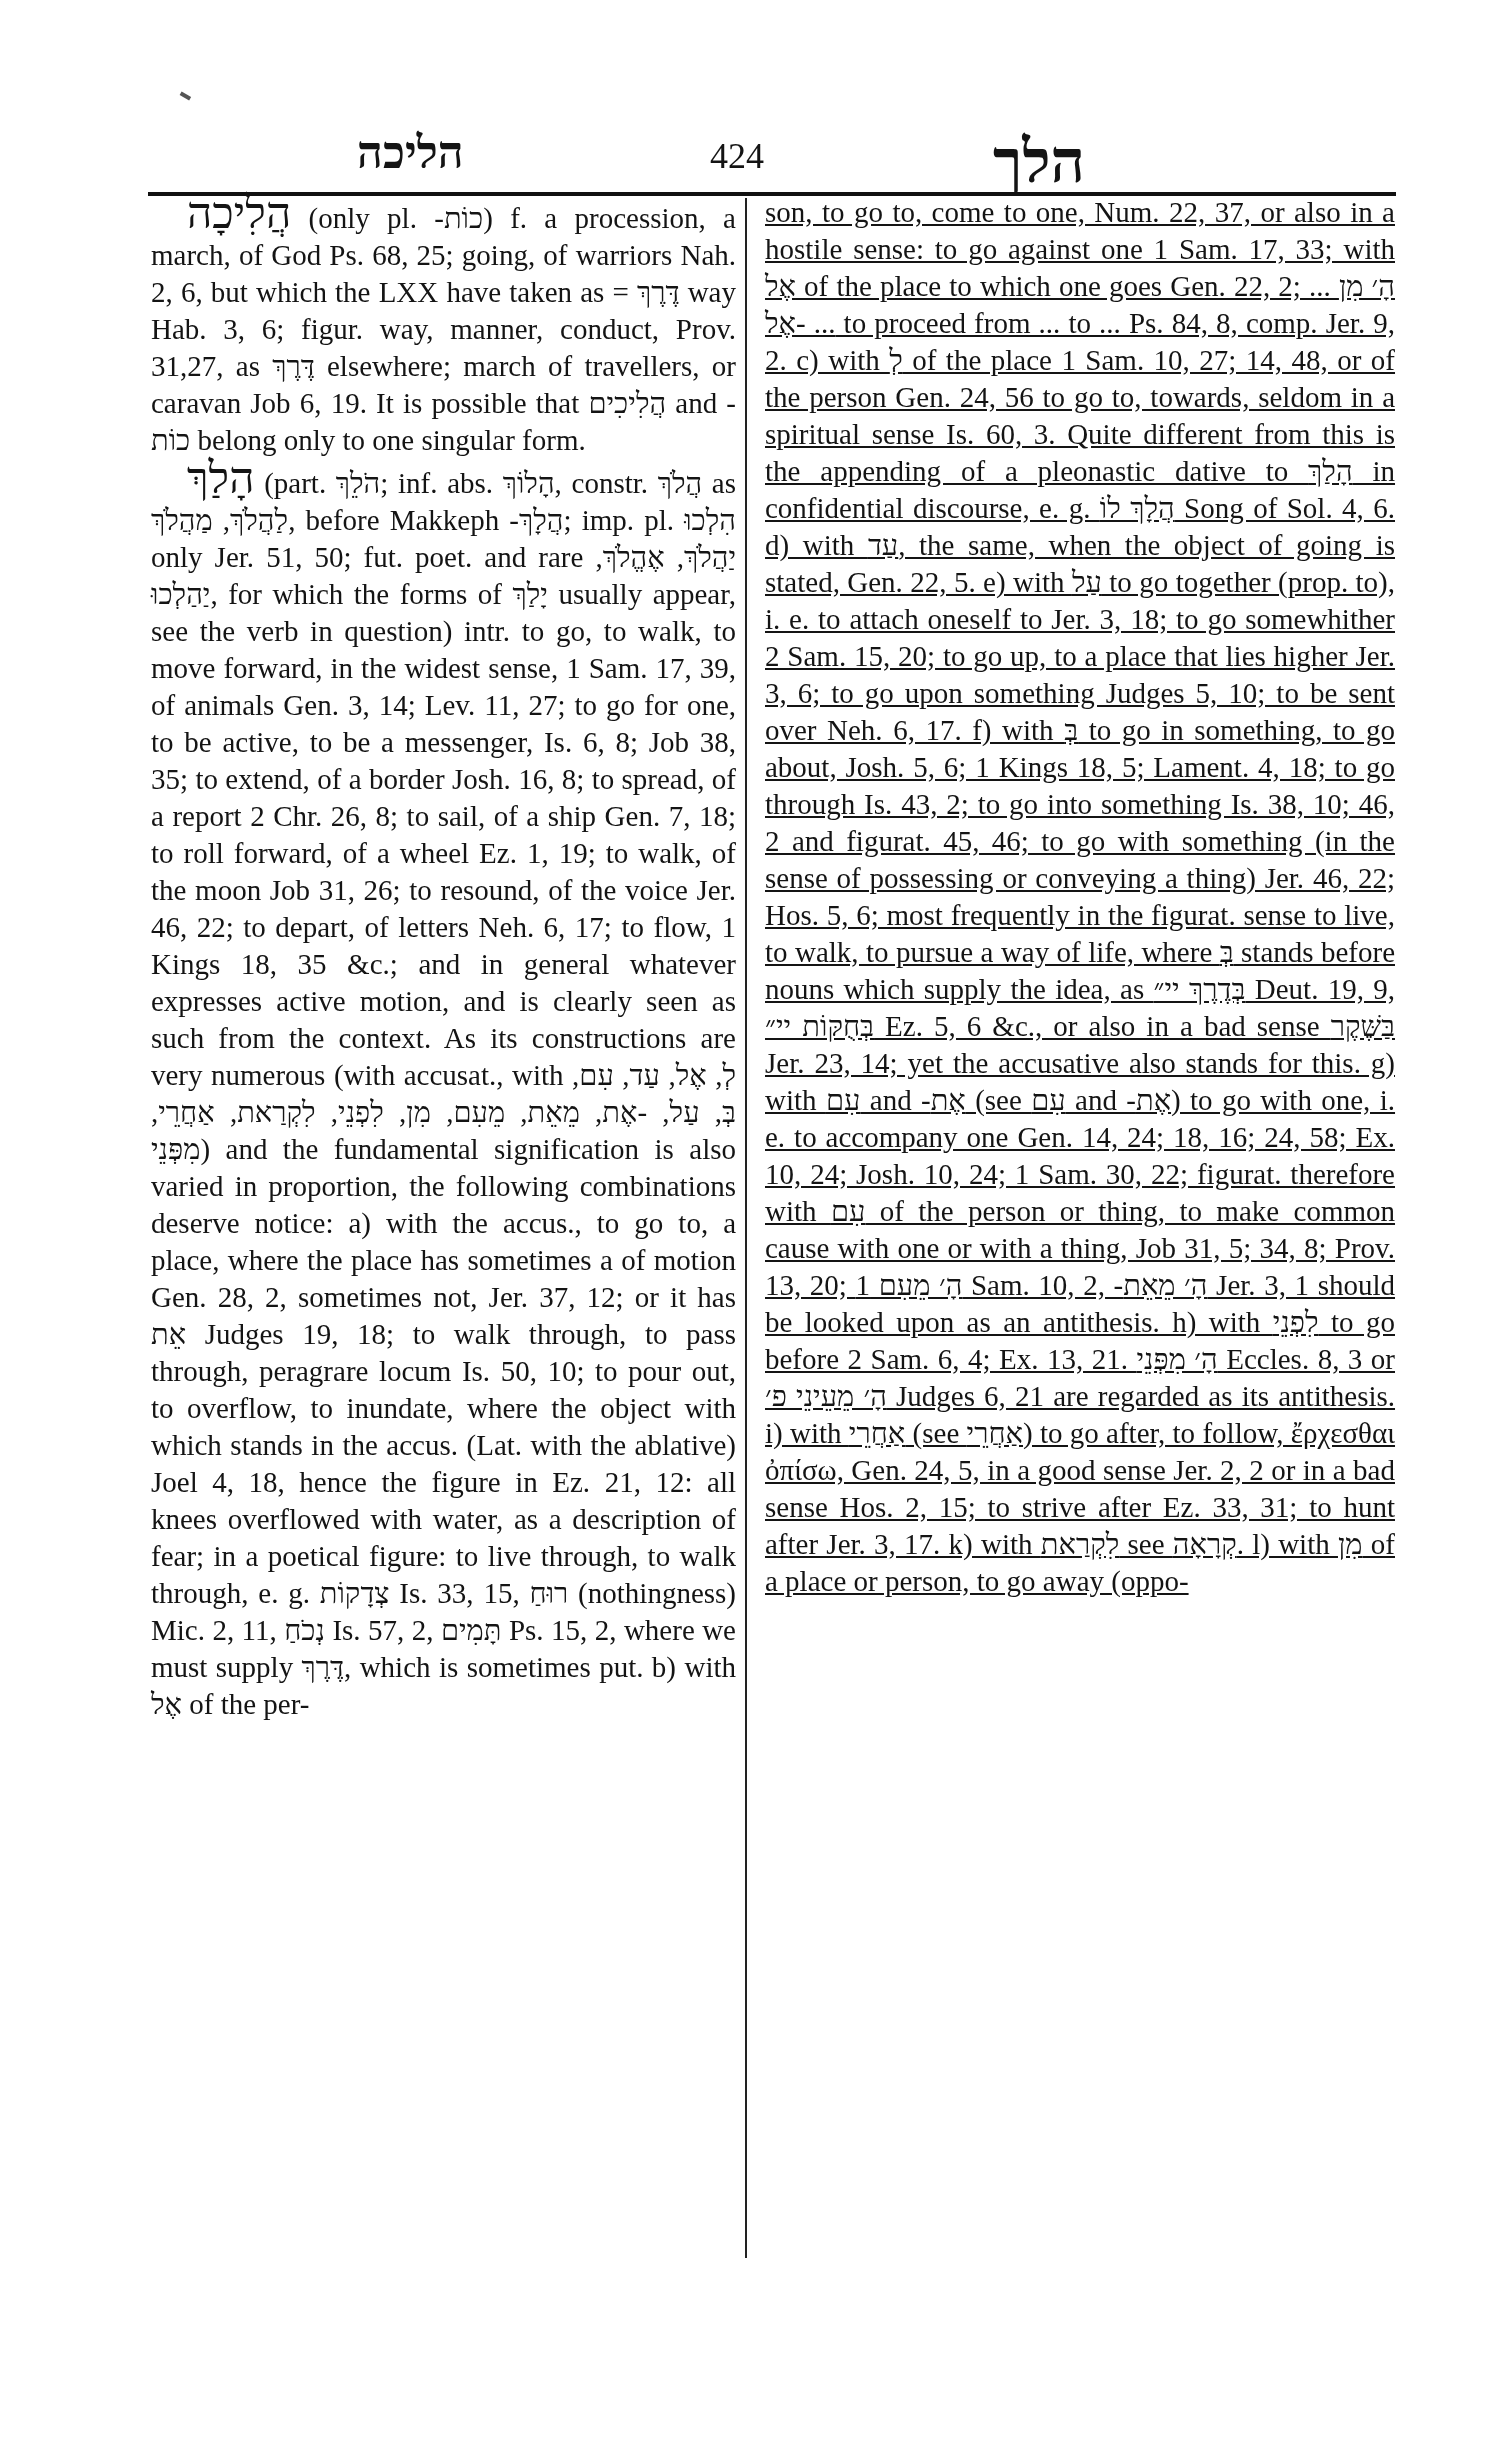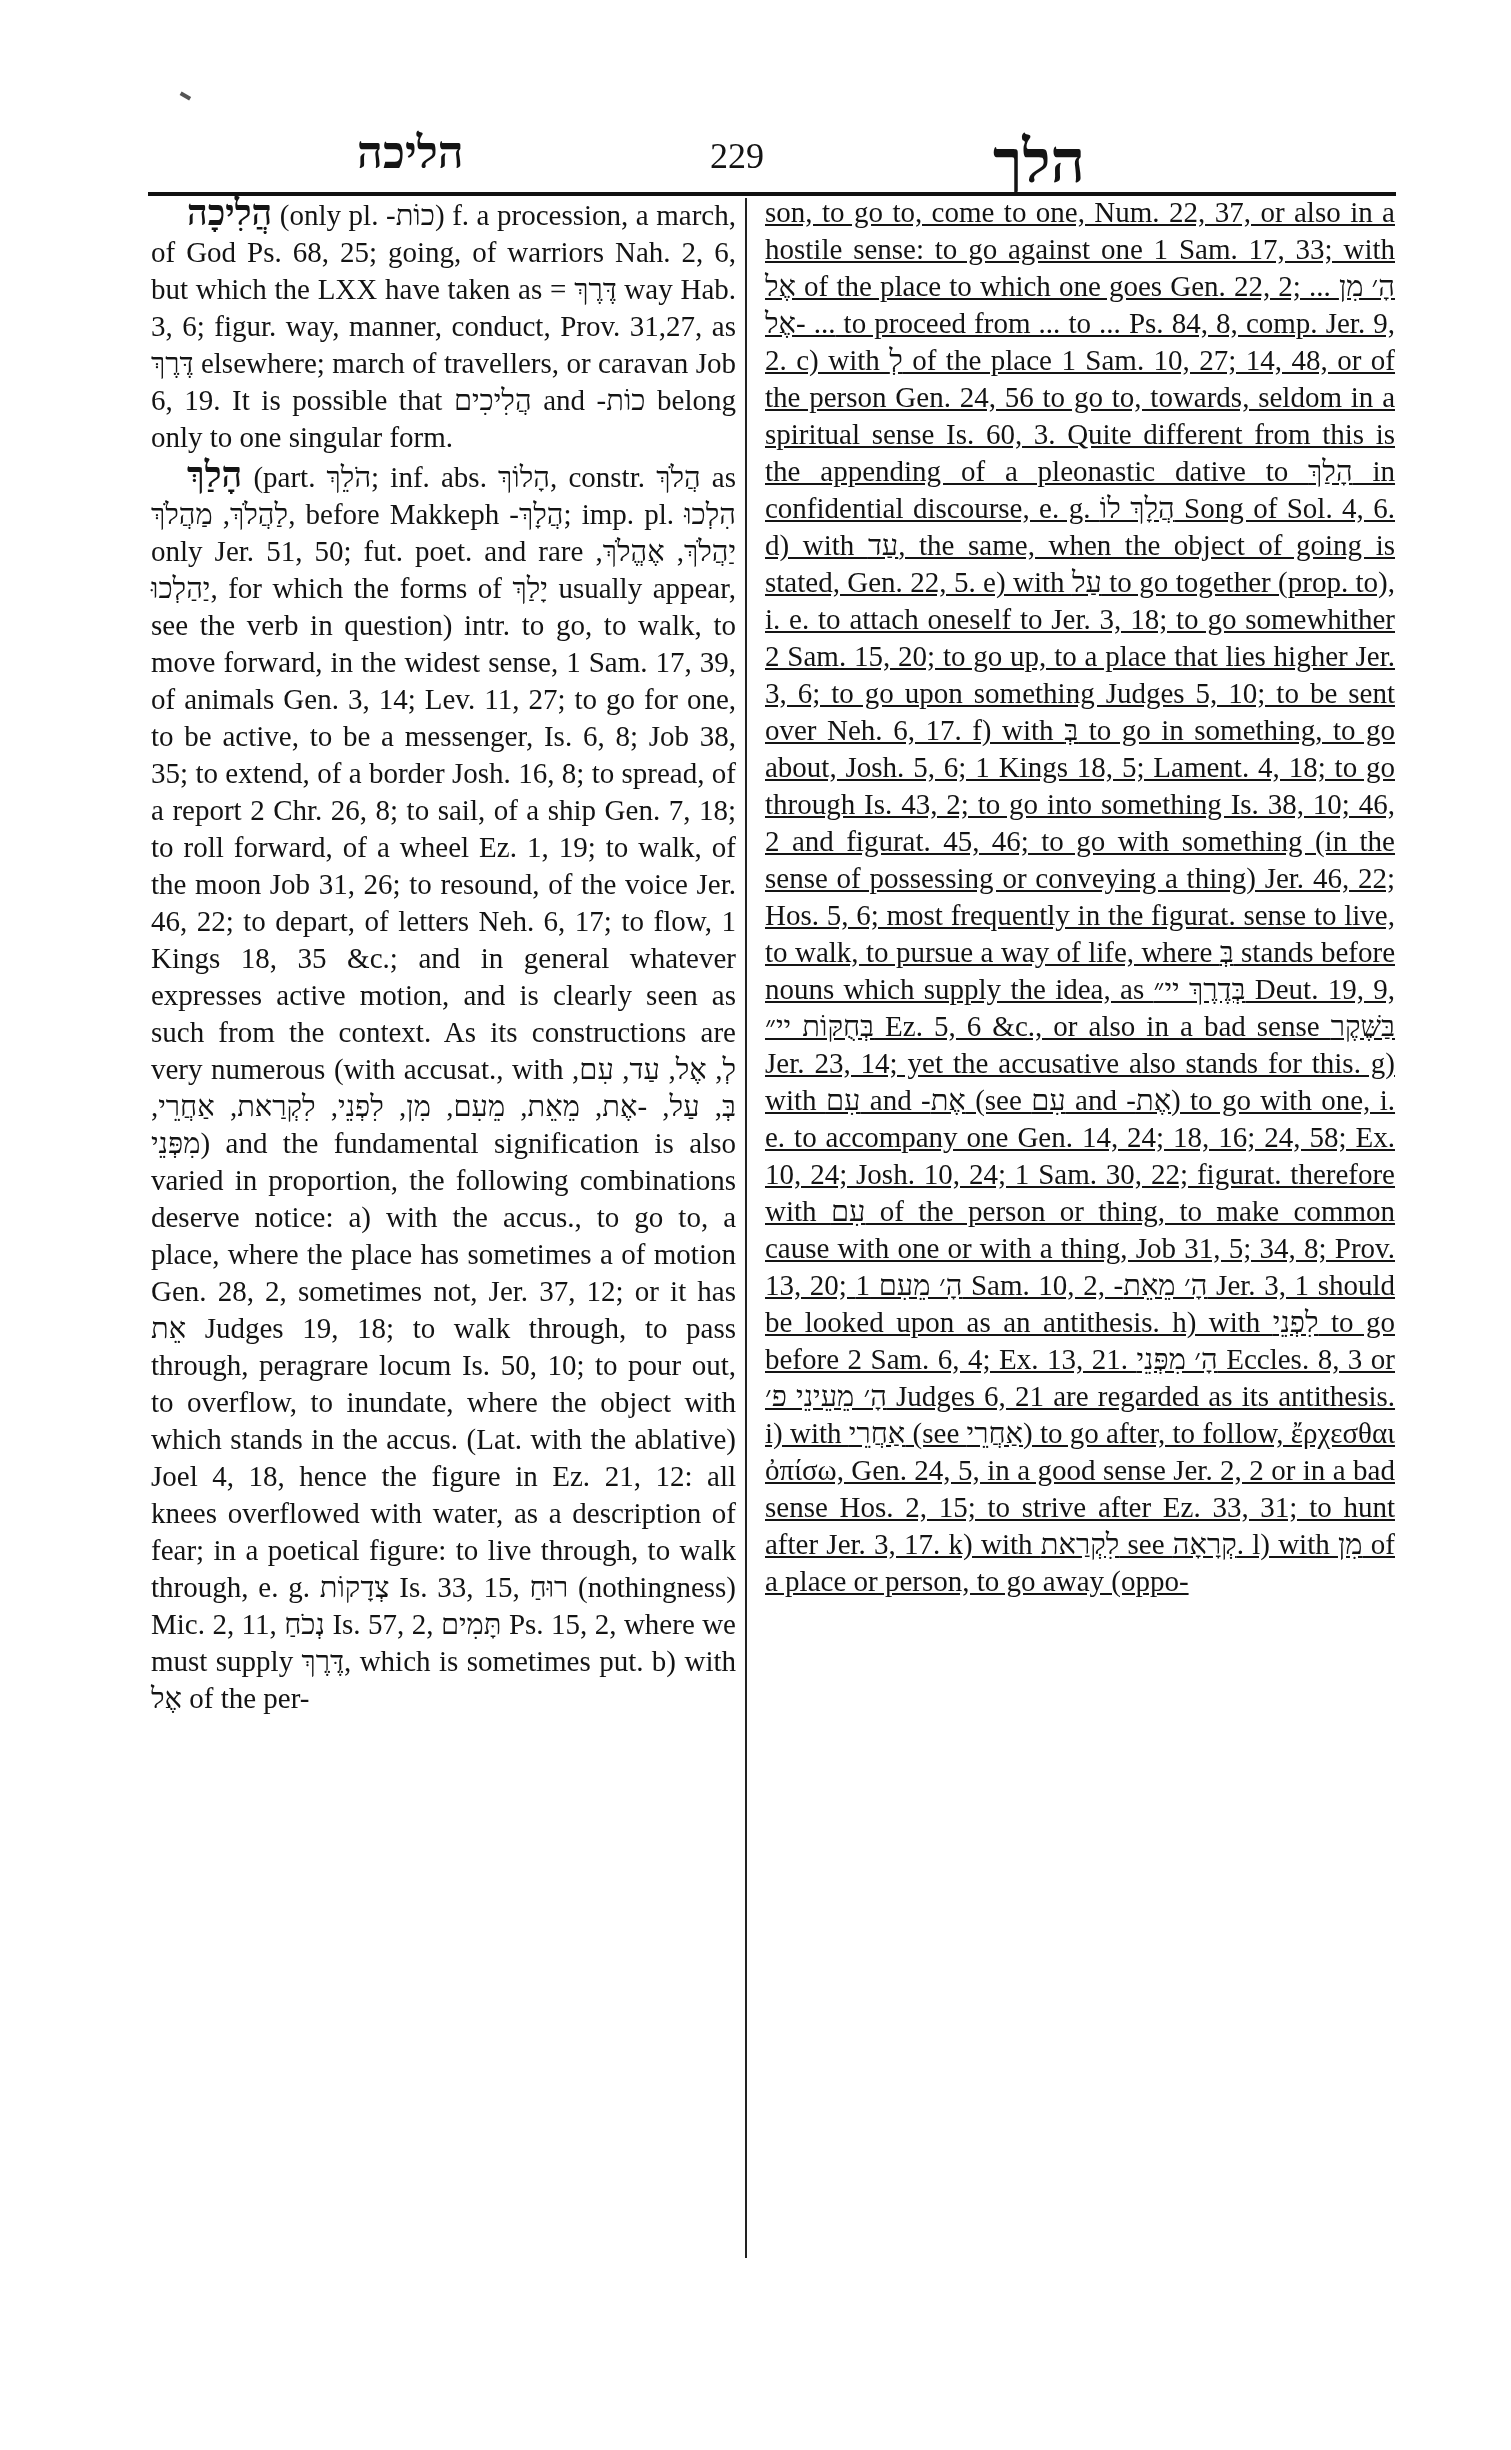--- a/index.html
+++ b/index.html
@@ -12,31 +12,31 @@
   .rh-num { position:absolute; left:562px; top:9px; font-size:36px; font-family:"Liberation Serif",serif; }
   .rh-right { position:absolute; left:845px; top:0; font-size:60px; font-weight:bold; direction:rtl; font-family:"DejaVu Serif",serif; }
   .rule { position:absolute; left:148px; top:192px; width:1248px; height:3.6px; background:#111; }
   .divider { position:absolute; left:745px; top:198px; width:1.8px; height:2060px; background:#222; }
   .col { position:absolute; top:194px; font-family:"Liberation Serif",serif; font-size:29px; line-height:37px; text-align:justify; }
   .col-left { left:151px; width:585px; }
   .col-right { left:765px; width:630px;text-decoration:underline; }
   .col p { margin:0; }
   .col .para + .para { margin-top:0; }
   .indent { text-indent:36px; }
-  .hw { font-size:36px; font-weight:bold; font-family:"DejaVu Serif",serif; }
+  .hw { font-size:44px; font-weight:normal; font-family:"DejaVu Serif",serif; }
 </style>
 </head>
 <body>
 
 <div class="page">
   <div class="mark"></div>
 
   <div class="running-head">
     <span class="rh-left">הליכה</span>
-    <span class="rh-num">229</span>
+    <span class="rh-num">424</span>
     <span class="rh-right">הלך</span>
   </div>
 
   <div class="rule"></div>
   <div class="divider"></div>
 
   <div class="col col-left">
     <p class="para indent"><span class="hw">הֲלִיכָה</span><span> (only pl. -כוֹת) f. a procession, a march, of God Ps. 68, 25; going, of warriors Nah. 2, 6, but which the LXX have taken as = דֶּרֶךְ way Hab. 3, 6; figur. way, manner, conduct, Prov. 31,27, as דֶּרֶךְ elsewhere; march of travellers, or caravan Job 6, 19. It is possible that הֲלִיכִים and -כוֹת belong only to one singular form.</span></p>
     <p class="para indent"><span class="hw">הָלַךְ</span><span> (part. הֹלֵךְ; inf. abs. הָלוֹךְ, constr. הֲלֹךְ as לַהֲלֹךְ, מַהֲלֹךְ, before Makkeph -הֲלָךְ; imp. pl. הִלְכוּ only Jer. 51, 50; fut. poet. and rare יַהֲלֹךְ, אֶהֱלֹךְ, יַהַלְכוּ, for which the forms of יָלַךְ usually appear, see the verb in question) intr. to go, to walk, to move forward, in the widest sense, 1 Sam. 17, 39, of animals Gen. 3, 14; Lev. 11, 27; to go for one, to be active, to be a messenger, Is. 6, 8; Job 38, 35; to extend, of a border Josh. 16, 8; to spread, of a report 2 Chr. 26, 8; to sail, of a ship Gen. 7, 18; to roll forward, of a wheel Ez. 1, 19; to walk, of the moon Job 31, 26; to resound, of the voice Jer. 46, 22; to depart, of letters Neh. 6, 17; to flow, 1 Kings 18, 35 &amp;c.; and in general whatever expresses active motion, and is clearly seen as such from the context. As its constructions are very numerous (with accusat., with לְ, אֶל, עַד, עִם, בְּ, עַל, -אֶת, מֵאֵת, מֵעִם, מִן, לִפְנֵי, לִקְרַאת, אַחֲרֵי, מִפְּנֵי) and the fundamental signification is also varied in proportion, the following combinations deserve notice: a) with the accus., to go to, a place, where the place has sometimes a of motion Gen. 28, 2, sometimes not, Jer. 37, 12; or it has אֵת Judges 19, 18; to walk through, to pass through, peragrare locum Is. 50, 10; to pour out, to overflow, to inundate, where the object with which stands in the accus. (Lat. with the ablative) Joel 4, 18, hence the figure in Ez. 21, 12: all knees overflowed with water, as a description of fear; in a poetical figure: to live through, to walk through, e. g. צְדָקוֹת Is. 33, 15, רוּחַ (nothingness) Mic. 2, 11, נְכֹחַ Is. 57, 2, תָּמִים Ps. 15, 2, where we must supply דֶּרֶךְ, which is sometimes put. b) with אֶל of the per-</span></p>
   </div>

